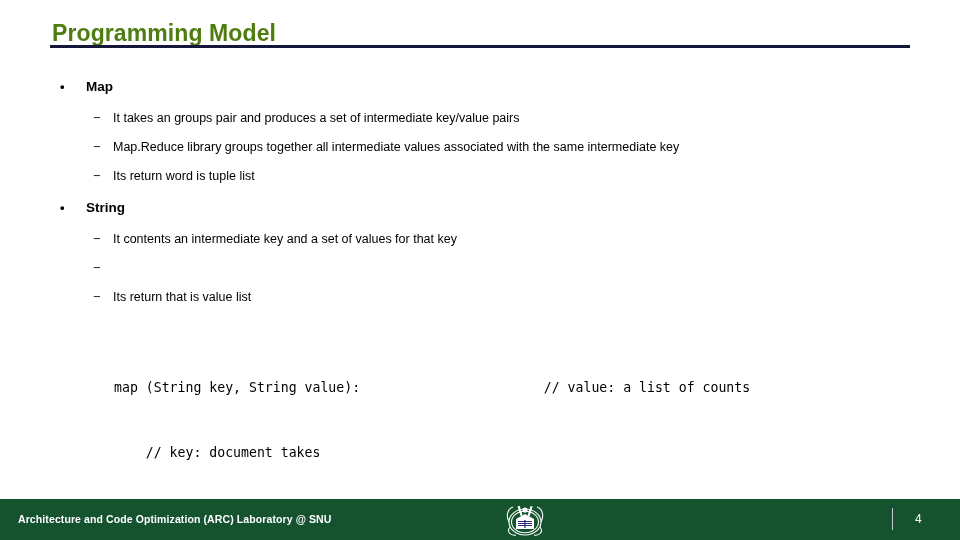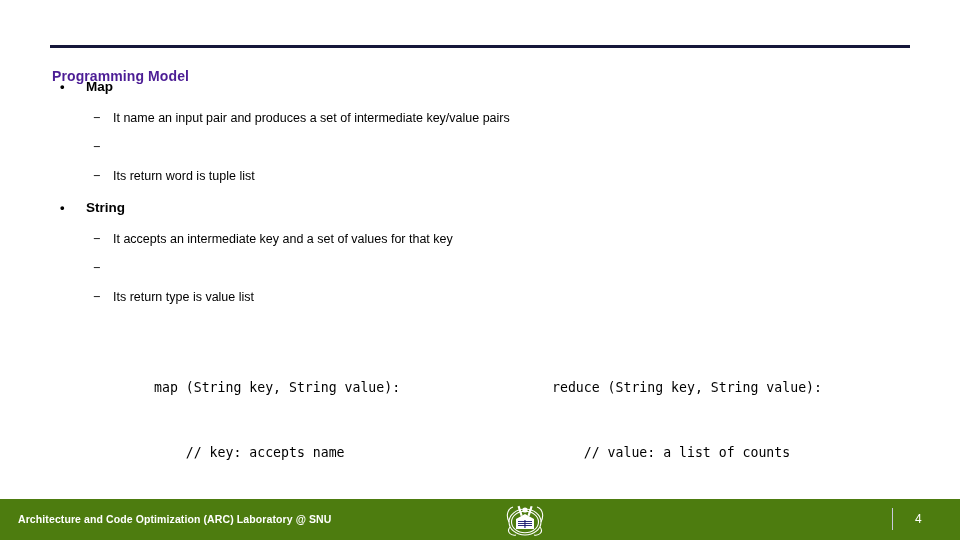--- a/index.html
+++ b/index.html
@@ -13,25 +13,24 @@
     font-family: "Liberation Sans", sans-serif;
     overflow: hidden;
     position: relative;
   }
 
   
   .slide-title {
     position: absolute;
     left: 52px;
     top: 20px;
-    font-size: 14px;
+    font-size: 23px;
     font-weight: bold;
-    color: #4c1d95;
+    color: #4d7c0f;
     letter-spacing: 0.1px;
-    margin-top: 48px;
   }
   .title-rule {
     position: absolute;
     left: 50px;
     top: 45px;
     width: 860px;
     height: 3px;
     background: #15173a;
   }
 
@@ -89,30 +88,30 @@
   .code-block {
     position: absolute;
     font-family: "DejaVu Sans Mono", "Liberation Mono", monospace;
     font-size: 13.2px;
     line-height: 21.5px;
     color: #000000;
     white-space: pre;
   }
   .code-left  { left: 114px; top: 4px; }
   .code-right { left: 512px; top: 4px; }
-  .code-line { height: 21.5px; margin-left: 40px; }
+  .code-line { height: 21.5px; }
 
   
   .footer {
     position: absolute;
     left: 0;
     bottom: 0;
     width: 960px;
     height: 41px;
-    background: #4d7c0f;
+    background: #14532d;
   }
   .footer-text {
     position: absolute;
     left: 18px;
     top: 14px;
     font-size: 10.5px;
     font-weight: bold;
     color: #ffffff;
     letter-spacing: 0.1px;
   }
@@ -147,60 +146,60 @@
 
 <div class="body">
 
   <div class="l1">
     <span class="bullet">•</span>
     <span>Map</span>
   </div>
   <div class="group-gap"></div>
   <div class="l2">
     <span class="dash">−</span>
-    <span>It name an input pair and produces a set of intermediate key/value pairs</span>
-  </div>
-  <div class="l2">
-    <span class="dash">−</span>
+    <span>It takes an groups pair and produces a set of intermediate key/value pairs</span>
+  </div>
+  <div class="l2">
+    <span class="dash">−</span>
+    <span>Map.Reduce library groups together all intermediate values associated with the same intermediate key</span>
   </div>
   <div class="l2">
     <span class="dash">−</span>
     <span>Its return word is tuple list</span>
   </div>
 
   <div class="group-gap"></div>
 
   <div class="l1">
     <span class="bullet">•</span>
     <span>String</span>
   </div>
   <div class="group-gap"></div>
   <div class="l2">
     <span class="dash">−</span>
-    <span>It accepts an intermediate key and a set of values for that key</span>
-  </div>
-  <div class="l2">
-    <span class="dash">−</span>
-  </div>
-  <div class="l2">
-    <span class="dash">−</span>
-    <span>Its return type is value list</span>
+    <span>It contents an intermediate key and a set of values for that key</span>
+  </div>
+  <div class="l2">
+    <span class="dash">−</span>
+  </div>
+  <div class="l2">
+    <span class="dash">−</span>
+    <span>Its return that is value list</span>
   </div>
 </div>
 
 <div class="code-area">
   <div class="code-block code-left">
     <div class="code-line">map (String key, String value):</div>
-    <div class="code-line">    // key: accepts name</div>
+    <div class="code-line">    // key: document takes</div>
     <div class="code-line">    // value: document contents</div>
     
     
   </div>
   <div class="code-block code-right">
-    <div class="code-line">reduce (String key, String value):</div>
     <div class="code-line">    // value: a list of counts</div>
     
     
     
     
   </div>
 </div>
 
 <div class="footer">
   <div class="footer-text">Architecture and Code Optimization (ARC) Laboratory @ SNU</div>

